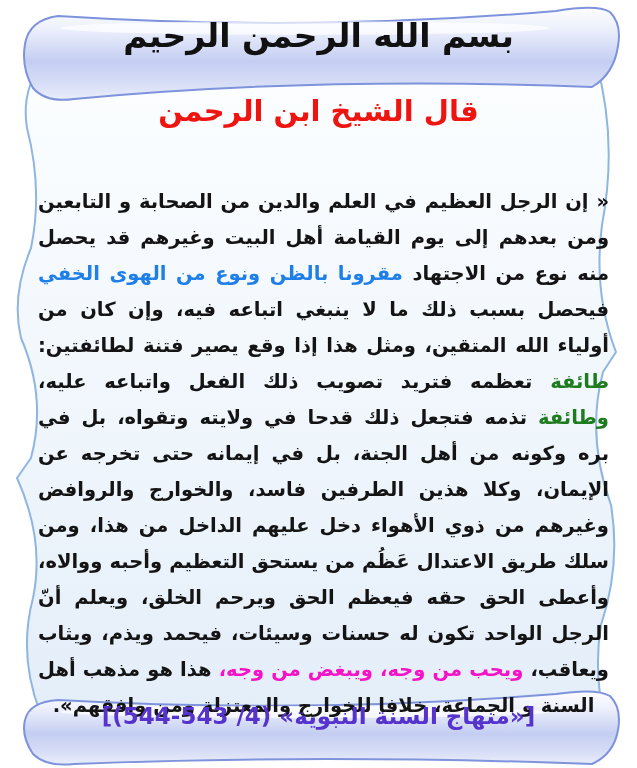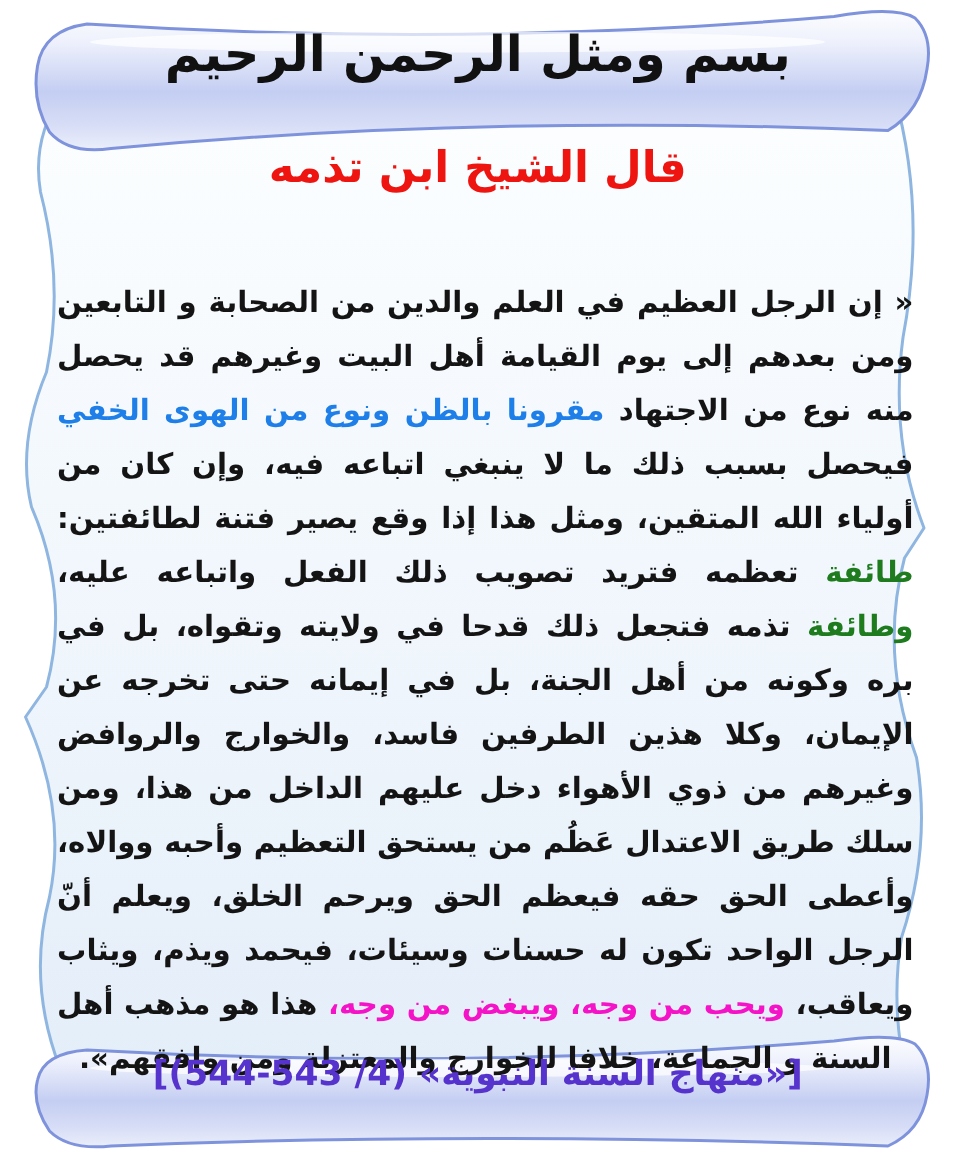--- a/index.html
+++ b/index.html
@@ -107,24 +107,24 @@
                Q 622 20 618 42
                Q 614 66 592 76
                Q 320 66 74 76
                Q 46 79 33 66
                Q 21 48 25 32
                Q 29 14 58 12 Z" fill="url(#rollerGrad)" stroke="#7e93dc" stroke-width="2" stroke-linejoin="round"></path>
       <ellipse cx="305" cy="24" rx="245" ry="6" fill="#ffffff" opacity="0.7"></ellipse>
     </g>
   </svg>
 
-  <div class="layer bismillah">بسم ومثل الرحمن الرحيم</div>
+  <div class="layer bismillah">بسم الله الرحمن الرحيم</div>
 
   <div class="layer title">
-    <div>قال الشيخ ابن تذمه</div>
+    <div>قال الشيخ ابن الرحمن</div>
   </div>
 
   <div class="layer quote">
     <span data-color="black">« إن الرجل العظيم في العلم والدين من الصحابة و التابعين ومن بعدهم إلى يوم القيامة أهل البيت وغيرهم قد يحصل منه نوع من الاجتهاد </span><span data-color="blue">مقرونا بالظن ونوع من الهوى الخفي</span><span data-color="black"> فيحصل بسبب ذلك ما لا ينبغي اتباعه فيه، وإن كان من أولياء الله المتقين، ومثل هذا إذا وقع يصير فتنة لطائفتين: </span><span data-color="green">طائفة</span><span data-color="black"> تعظمه فتريد تصويب ذلك الفعل واتباعه عليه، </span><span data-color="green">وطائفة</span><span data-color="black"> تذمه فتجعل ذلك قدحا في ولايته وتقواه، بل في بره وكونه من أهل الجنة، بل في إيمانه حتى تخرجه عن الإيمان، وكلا هذين الطرفين فاسد، والخوارج والروافض وغيرهم من ذوي الأهواء دخل عليهم الداخل من هذا، ومن سلك طريق الاعتدال عَظُم من يستحق التعظيم وأحبه ووالاه، وأعطى الحق حقه فيعظم الحق ويرحم الخلق، ويعلم أنّ الرجل الواحد تكون له حسنات وسيئات، فيحمد ويذم، ويثاب ويعاقب، </span><span data-color="magenta">ويحب من وجه، ويبغض من وجه،</span><span data-color="black"> هذا هو مذهب أهل السنة و الجماعة، خلافا للخوارج والمعتزلة ومن وافقهم».</span>
   </div>
 
   <div class="layer citation">[«منهاج السنة النبوية» (4/ 543-544)]</div>
 
 </div>
 

